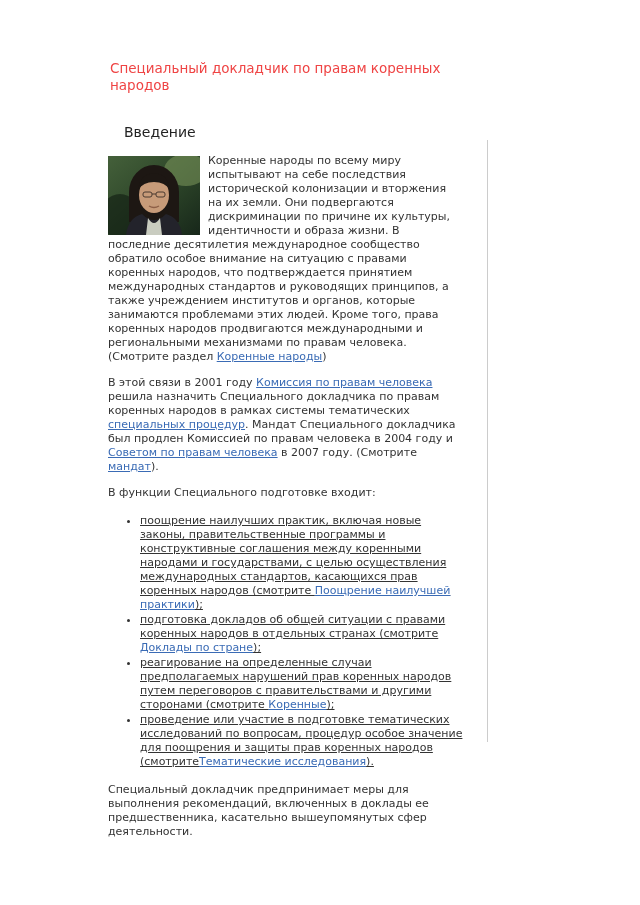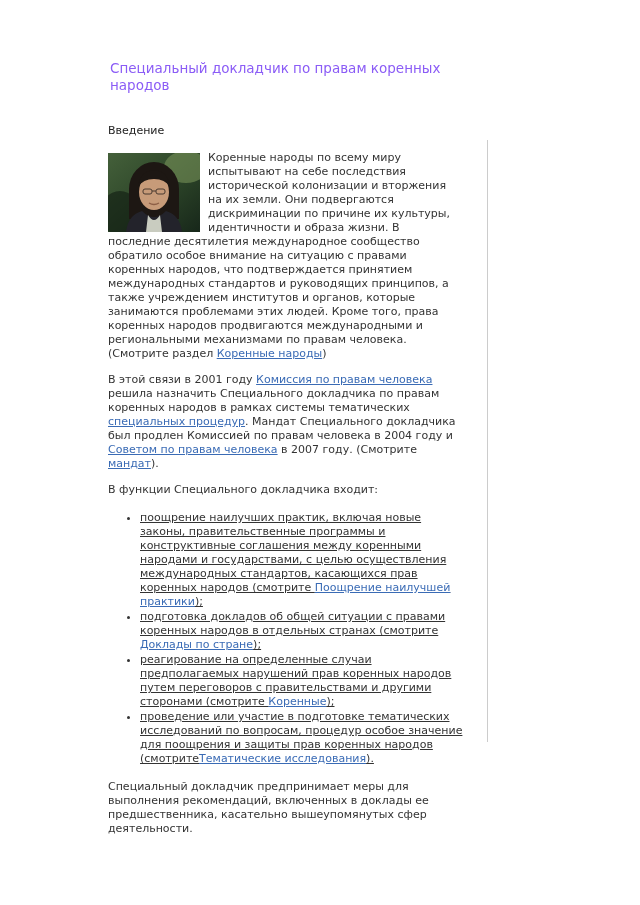--- a/index.html
+++ b/index.html
@@ -15,28 +15,28 @@
   }
   .content {
     position: absolute;
     left: 108px;
     top: 60px;
     width: 362px;
   }
   .page-title {
     font-size: 13.5px;
     font-weight: normal;
-    color: #8b5cf6;
+    color: #ef4444;
     margin: 0 0 30px 2px;
     line-height: 17px;
   }
   .section-heading {
-    font-size: 11px;
+    font-size: 14px;
     color: #222222;
-    margin: 0 0 14px 0;
+    margin: 0 0 14px 16px;
   }
   .para {
     margin: 0 12px 12px 0;
     line-height: 14px;
   }
   .photo {
     float: left;
     width: 92px;
     height: 79px;
     margin: 2px 8px 3px 0;
@@ -113,21 +113,21 @@
     </span>
     <span>Коренные народы по всему миру испытывают на себе последствия исторической колонизации и вторжения на их земли. Они подвергаются дискриминации по причине их культуры, идентичности и образа жизни. В последние десятилетия международное сообщество обратило особое внимание на ситуацию с правами коренных народов, что подтверждается принятием международных стандартов и руководящих принципов, а также учреждением институтов и органов, которые занимаются проблемами этих людей. Кроме того, права коренных народов продвигаются международными и региональными механизмами по правам человека. (Смотрите раздел </span><a class="lnk">Коренные народы</a><span>)</span>
     <span class="clear"></span>
   </div>
 
   <div class="para">
     <span>В этой связи в 2001 году </span><a class="lnk">Комиссия по правам человека</a><span> решила назначить Специального докладчика по правам коренных народов в рамках системы тематических </span><a class="lnk">специальных процедур</a><span>. Мандат Специального докладчика был продлен Комиссией по правам человека в 2004 году и </span><a class="lnk">Советом по правам человека</a><span> в 2007 году. (Смотрите </span><a class="lnk">мандат</a><span>).</span>
   </div>
 
   <div class="para">
-    <span>В функции Специального докладчика входит:</span>
+    <span>В функции Специального подготовке входит:</span>
   </div>
 
   <ul class="functions">
     <li>
       <span>поощрение наилучших практик, включая новые законы, правительственные программы и конструктивные соглашения между коренными народами и государствами, с целью осуществления международных стандартов, касающихся прав коренных народов  (смотрите </span><a class="lnk">Поощрение наилучшей практики</a><span>);</span>
     </li>
     <li>
       <span>подготовка докладов об общей ситуации с правами коренных народов в отдельных странах (смотрите </span><a class="lnk">Доклады по стране</a><span>);</span>
     </li>
     <li>

